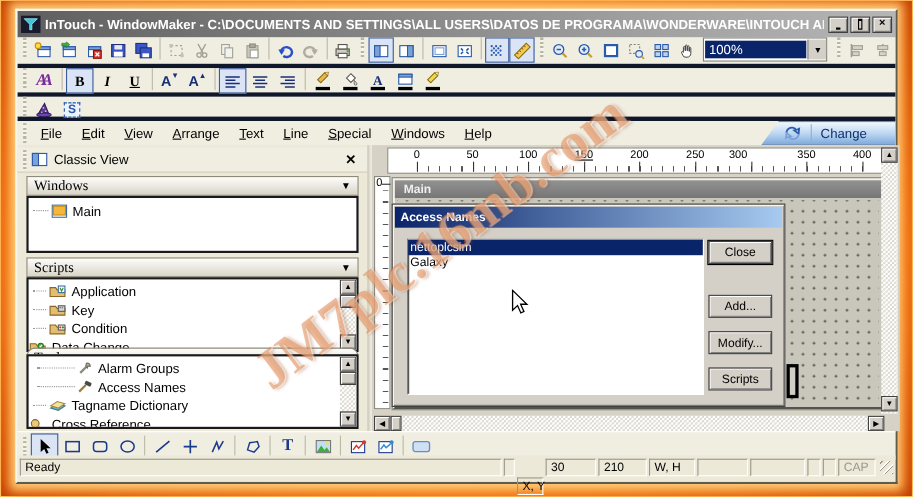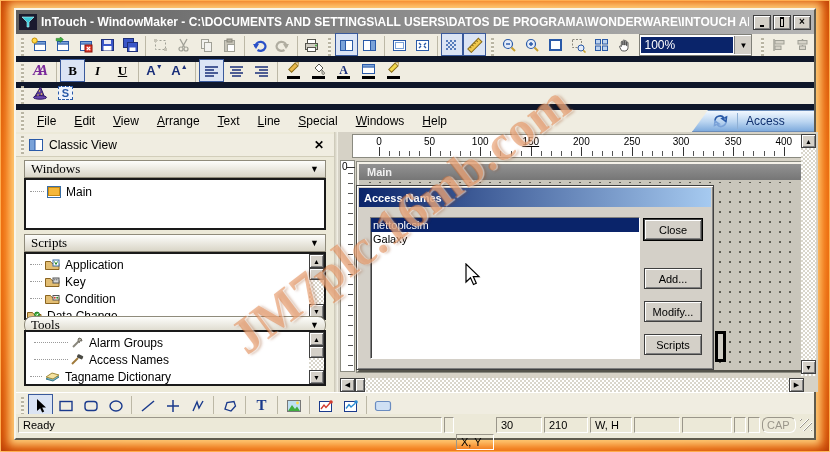--- a/index.html
+++ b/index.html
@@ -13,21 +13,21 @@
     border:2px solid;border-color:#f8f5ea #5f5b4e #5f5b4e #f8f5ea;box-shadow:0 0 8px 5px rgba(255,220,140,.85),0 0 22px 16px rgba(255,120,10,.8);box-sizing:border-box;}
   
   .titlebar{position:absolute;left:0;top:0;right:0;height:24px;background:linear-gradient(90deg,#5f5f5f,#9f9f9f 70%,#b5b5b5);display:flex;align-items:center;padding:0 3px;box-sizing:border-box;}
   .titlebar .appicon{width:18px;height:16px;margin-right:4px;flex:0 0 auto;}
   .titletext{color:#fff;font-weight:bold;font-size:12px;white-space:nowrap;overflow:hidden;flex:1;}
   .winbtns{display:flex;gap:2px;margin-left:4px;}
   .wbtn{width:18px;height:15px;background:#d4d0c8;border:1px solid #404040;box-shadow:inset 1px 1px 0 #fff,inset -1px -1px 0 #808080;display:flex;align-items:center;justify-content:center;font-size:10px;font-weight:bold;color:#000;line-height:1;}
   .wbtn .minbar{width:7px;height:2px;background:#000;margin-top:7px;}
   .wbtn .maxbox{width:8px;height:7px;border:1px solid #000;border-top:2px solid #000;}
   
-  .tb{position:absolute;left:0;right:0;background:#f0ede1;border-bottom:6px solid #0f172a;display:flex;align-items:flex-end;box-sizing:border-box;}
+  .tb{position:absolute;left:0;right:0;background:#f0ede1;border-bottom:4px solid #0f172a;display:flex;align-items:flex-start;box-sizing:border-box;}
   .tb1{top:24px;height:28px;}
   .tb2{top:52px;height:26px;}
   .tb3{top:78px;height:22px;}
   .grip{width:3px;height:18px;margin:0 4px 0 5px;background:repeating-linear-gradient(180deg,#b9b5a3 0 2px,#f6f4ea 2px 4px);}
   .tsep{width:1px;height:20px;background:#bcb8a6;margin:0 3px;}
   .tbtn{width:25px;height:23px;display:flex;align-items:center;justify-content:center;border:1px solid transparent;box-sizing:border-box;background:transparent;padding:0;}
   .tbtn.pressed{border-color:#3a5a9c;background:#dbe4f4;}
   .tbtn svg{display:block;}
   .combo{display:flex;align-items:center;height:20px;margin:0 4px;border:1px solid #7f7f77;background:#fff;}
   .combo .val{width:86px;height:16px;margin:1px;background:#0a246a;color:#fff;font-size:12px;padding:0 3px;display:flex;align-items:center;}
@@ -436,21 +436,21 @@
           <div class="menu-item"><u>S</u>pecial</div>
           <div class="menu-item"><u>W</u>indows</div>
           <div class="menu-item"><u>H</u>elp</div>
         </div>
       <div class="runtime">
         <svg class="rticon" width="20" height="16" viewBox="0 0 20 16">
             <path d="M4 8 a5 5 0 0 1 9-3 l-2 .5 4 3 .5-4.5-1.6.7" fill="none" stroke="#2a5aa8" stroke-width="1.6"></path>
             <path d="M15 9 a5 5 0 0 1-9 2.5 l2-.5-4-3 -.5 4.5 1.6-.7" fill="none" stroke="#7aa2d8" stroke-width="1.6"></path>
           </svg>
         <span class="rsep"></span>
-        <span class="rlabel">Access</span>
+        <span class="rlabel">Change</span>
       </div>
     </div>
 
     <div class="main">
 
       <div class="leftpanel">
         <div class="cvheader">
           <span class="grip"></span>
           <svg width="16" height="14">
               <rect x="1.5" y="1.5" width="13" height="11" fill="#fff" stroke="#2a5aa8"></rect>
@@ -522,21 +522,21 @@
             <button class="sbtn" style="top:0;">▲</button>
             <span class="sthumb" style="top:14px;height:12px;"></span>
             <button class="sbtn" style="bottom:0;top:auto;">▼</button>
           </div>
         </div>
 
         <div class="section-h" style="top:184px;border-radius:8px;">
           <span>Tools</span>
             <span class="tri">▼</span>
         </div>
-        <div class="treebox" style="top:198px;height:56px;">
+        <div class="treebox" style="top:190px;height:68px;">
           <div class="trow" style="margin-top:2px;">
             <span class="dots" style="width:34px;margin-left:8px;"></span>
             <svg width="15" height="13">
                 <path d="M3 11 L9 5" stroke="#8a877c" stroke-width="2"></path>
                 <path d="M9 2 a3 3 0 0 1 3 3 l-2-.4 -.6 2 a3 3 0 0 1-.4-4.6z" fill="#b8b5a8" stroke="#6a675c"></path>
               </svg>
             <span class="lbl">Alarm Groups</span>
           </div>
           <div class="trow">
             <span class="dots" style="width:34px;margin-left:8px;"></span>
@@ -579,21 +579,21 @@
             <span class="rtick" style="left: 76.6px;">50</span>
             <i class="rline" style="left: 76.6px;"></i>
             <span class="rtick" style="left: 127.2px;">100</span>
             <i class="rline" style="left: 127.2px;"></i>
             <span class="rtick" style="left: 177.8px; text-decoration: underline;">150</span>
             <i class="rline" style="left: 177.8px;"></i>
             <span class="rtick" style="left: 228.4px;">200</span>
             <i class="rline" style="left: 228.4px;"></i>
             <span class="rtick" style="left: 279px;">250</span>
             <i class="rline" style="left: 279px;"></i>
-            <span class="rtick" style="left: 328px;">300</span>
+            <span class="rtick" style="left: 318px;">300</span>
             <i class="rline" style="left: 329.6px;"></i>
             <span class="rtick" style="left: 380.2px;">350</span>
             <i class="rline" style="left: 380.2px;"></i>
             <span class="rtick" style="left: 430.8px;">400</span>
             <i class="rline" style="left: 430.8px;"></i>
           </div>
         <div class="vruler">
           <span class="origin">0</span>
           <span class="oline"></span>
           <span class="vminor"></span>
@@ -709,29 +709,29 @@
       <button class="tbtn">
           <svg width="18" height="14">
             <rect x="1.5" y="2.5" width="15" height="9" rx="2" fill="#cfe0f4" stroke="#6a8cc0" stroke-width="1.2"></rect>
           </svg>
         </button>
     </div>
 
     <div class="statusbar">
       <span class="scell" style="flex:1;">Ready</span>
       <span class="scell" style="width:8px;"></span>
-      <span class="scell" style="width:38px;margin-top:33px;">X, Y</span>
+      <span class="scell" style="width:24px;margin-top:33px;">X, Y</span>
       <span class="scell" style="width:46px;">30</span>
       <span class="scell" style="width:44px;">210</span>
       <span class="scell" style="width:42px;">W, H</span>
       <span class="scell" style="width:46px;"></span>
       <span class="scell" style="width:50px;"></span>
       <span class="scell" style="width:12px;"></span>
       <span class="scell" style="width:12px;"></span>
-      <span class="scell gray" style="width:34px;border-radius:6px;">CAP</span>
+      <span class="scell gray" style="width:34px;">CAP</span>
       <span class="sgrip"></span>
     </div>
   </div>
 
   <div class="watermark">JM7plc.16mb.com</div>
 
   <svg class="cursor" width="22" height="26">
       <path d="M2 1 L2 19 L6.5 14.8 L9.5 21.5 L12.3 20.2 L9.3 13.6 L15 13.6 Z" fill="#fff" stroke="#000" stroke-width="1.2"></path>
     </svg>
 </div>

